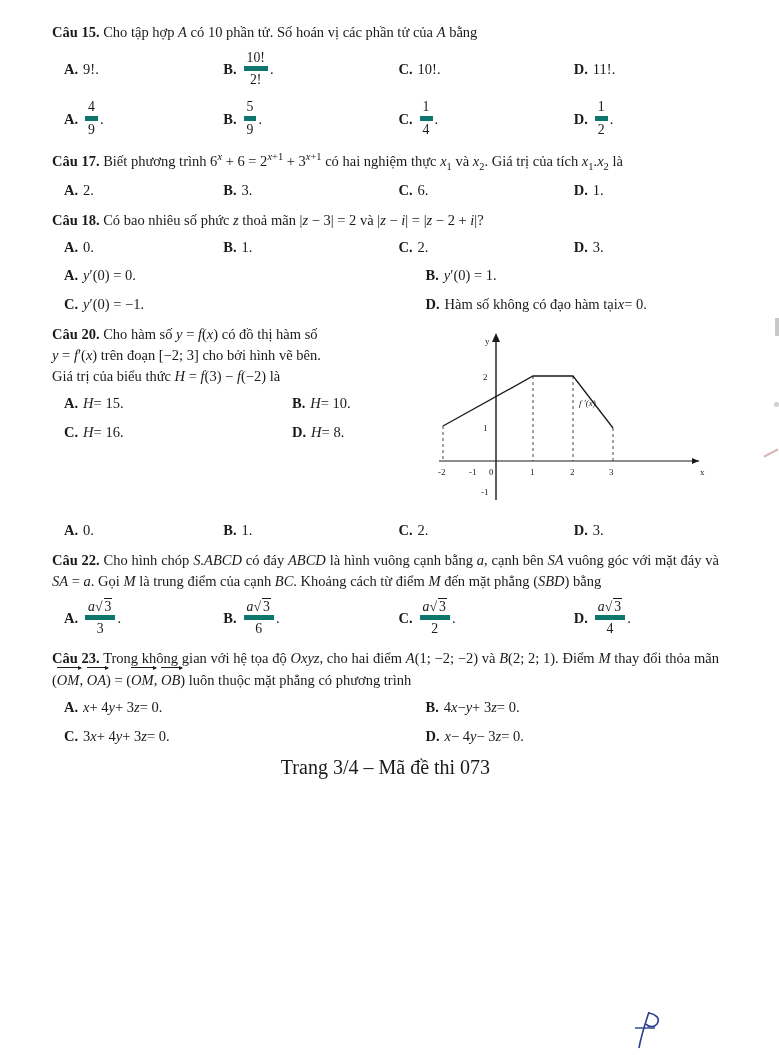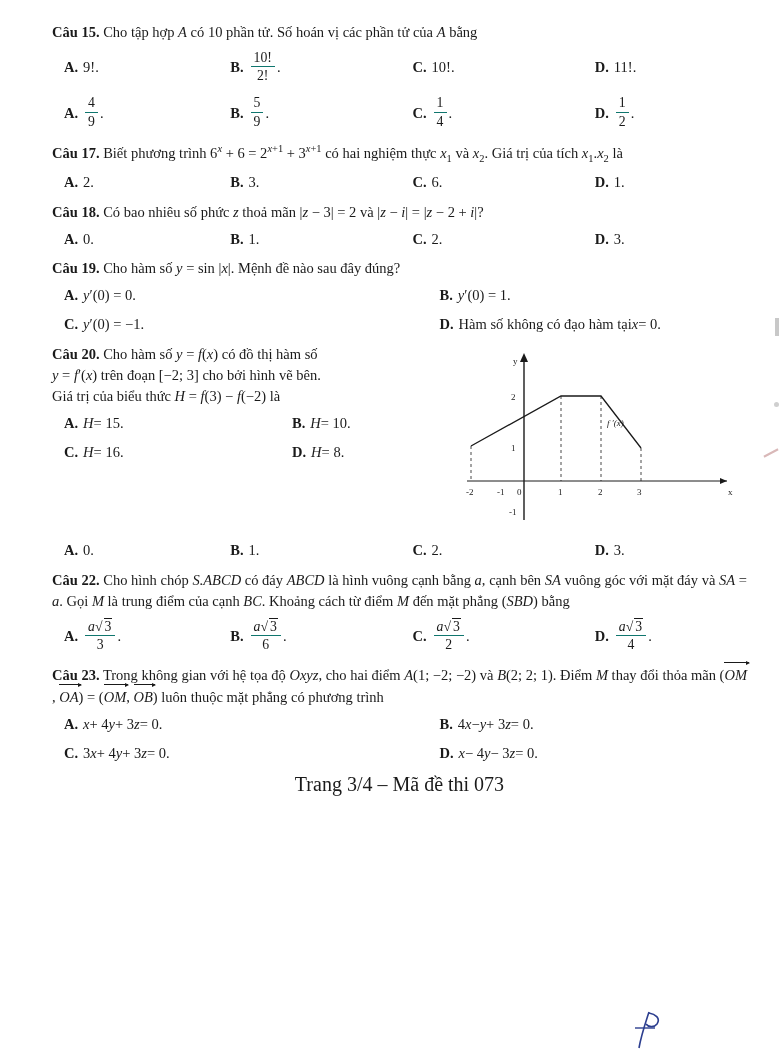--- a/index.html
+++ b/index.html
@@ -14,21 +14,21 @@
     font-family: "Liberation Serif", "DejaVu Serif", serif;
     color: #1a1a1a;
     font-size: 14.5px;
     overflow: hidden;
   }
   .page {
     position: absolute;
     left: 0; top: 0;
     width: 779px;
     height: 1055px;
-    padding: 22px 32px 0 52px;
+    padding: 22px 60px 0 52px;
     box-sizing: border-box;
   }
   .q {
     margin-bottom: 2px;
     line-height: 1.45;
     text-align: justify;
   }
   .qlabel {
     font-weight: bold;
   }
@@ -58,21 +58,21 @@
     flex-direction: column;
     align-items: center;
     vertical-align: middle;
     margin: 0 2px;
     font-size: 0.95em;
     position: relative;
     top: -1px;
   }
   .frac .num {
     padding: 0 3px;
-    border-bottom: 1px solid #0f766e;
+    border-bottom: 5px solid #0f766e;
     line-height: 1.25;
   }
   .frac .den {
     padding: 0 3px;
     line-height: 1.25;
   }
   .sub { font-size: 0.72em; vertical-align: sub; }
   .sup { font-size: 0.72em; vertical-align: super; }
   .vec {
     position: relative;
@@ -196,24 +196,20 @@
     <span class="qlabel">Câu 18.</span>
     Có bao nhiêu số phức <i>z</i> thoả mãn |<i>z</i> − 3| = 2 và |<i>z</i> − <i>i</i>| = |<i>z</i> − 2 + <i>i</i>|?
   </div>
   <div class="opts w4">
     <div class="opt"><span class="lab">A.</span> 0.</div>
     <div class="opt"><span class="lab">B.</span> 1.</div>
     <div class="opt"><span class="lab">C.</span> 2.</div>
     <div class="opt"><span class="lab">D.</span> 3.</div>
   </div>
 
-  <div class="q">
-    <span class="qlabel">Câu 19.</span>
-    Cho hàm số <i>y</i> = sin |<i>x</i>|. Mệnh đề nào sau đây đúng?
-  </div>
   <div class="opts w2">
     <div class="opt"><span class="lab">A.</span> <i>y</i>′(0) = 0.</div>
     <div class="opt"><span class="lab">B.</span> <i>y</i>′(0) = 1.</div>
   </div>
   <div class="opts w2">
     <div class="opt"><span class="lab">C.</span> <i>y</i>′(0) = −1.</div>
     <div class="opt"><span class="lab">D.</span> Hàm số không có đạo hàm tại <i>x</i> = 0.</div>
   </div>
 
   <div class="q20wrap">

